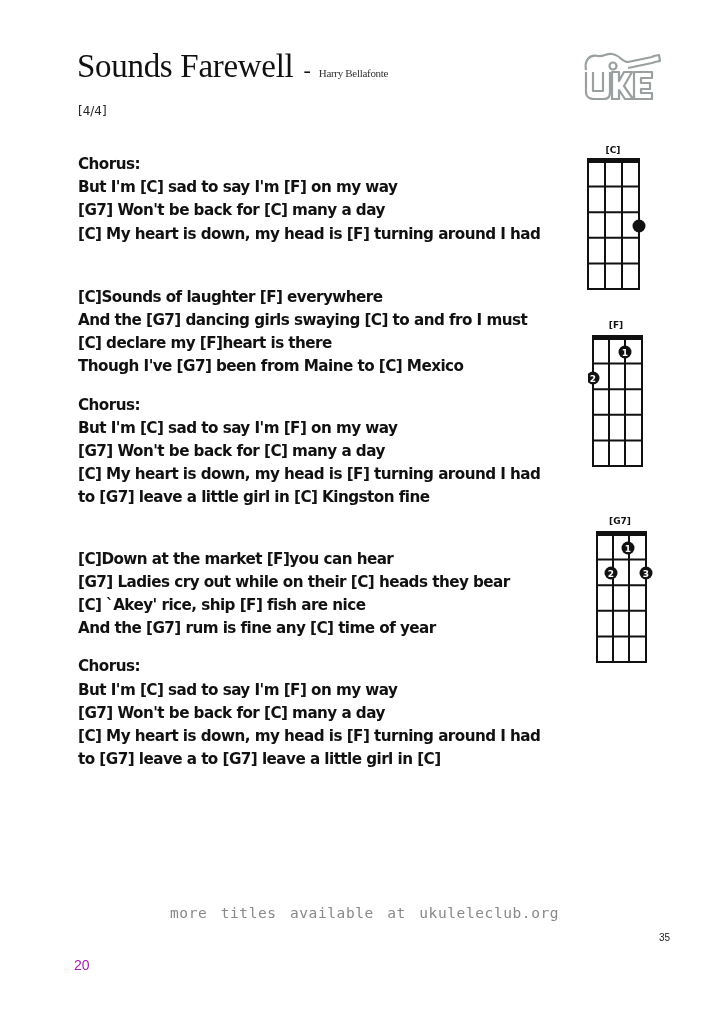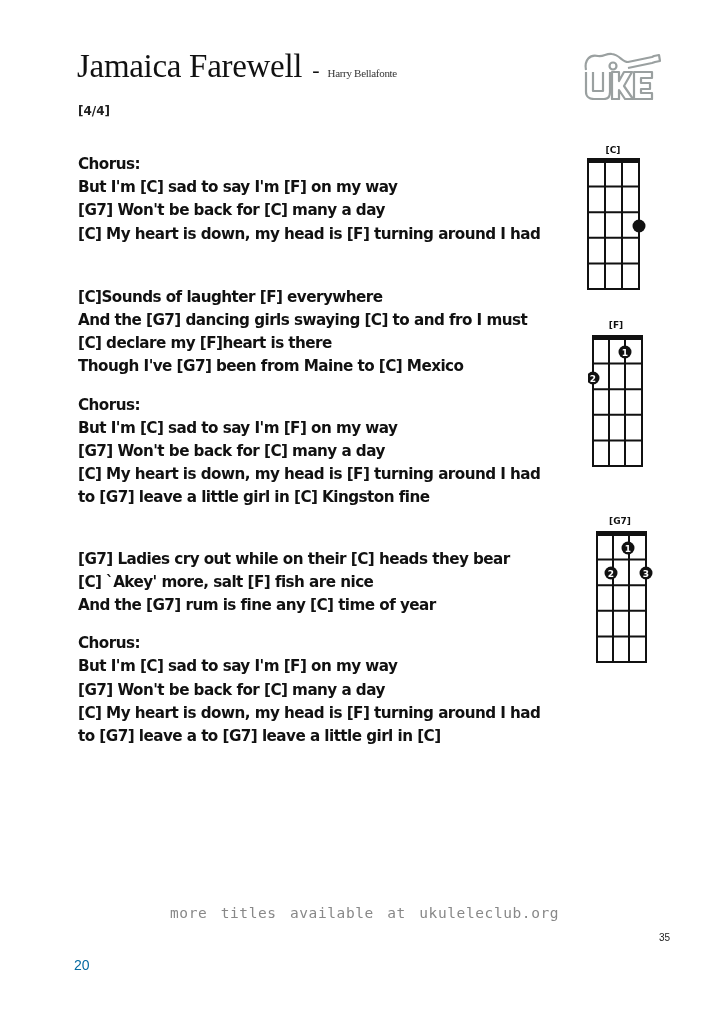--- a/index.html
+++ b/index.html
@@ -1,36 +1,36 @@
 <!DOCTYPE html>
 <html><head>
 <meta charset="utf-8">
 <style>
   html, body { margin: 0; padding: 0; background: #ffffff; }
   body { width: 724px; height: 1024px; position: relative; overflow: hidden; color: #111; }
   .title-row { position: absolute; left: 77px; top: 48px; white-space: nowrap; }
   .title { font-family: "Liberation Serif", serif; font-size: 33px; color: #111; letter-spacing: -0.3px; }
   .dash { font-family: "Liberation Serif", serif; font-size: 22px; margin-left: 6px; }
   .artist { font-family: "Liberation Serif", serif; font-size: 11px; color: #333; margin-left: 4px; letter-spacing: -0.3px; }
-  .time-sig { position: absolute; left: 78px; top: 104px; font-family: "DejaVu Sans", sans-serif; font-weight: bold; font-size: 12px; color: #222; }
+  .time-sig { position: absolute; left: 78px; top: 104px; font-family: "DejaVu Sans", sans-serif; font-weight: normal; font-size: 12px; color: #222; }
   .lyrics { position: absolute; left: 78px; top: 138px; width: 490px; font-family: "DejaVu Sans", sans-serif; font-weight: bold; font-size: 15.2px; line-height: 23.2px; color: #111; letter-spacing: -0.55px; }
   .section { margin: 0; }
   .line { white-space: nowrap; }
   .logo { position: absolute; left: 582px; top: 48px; width: 80px; height: 52px; }
   .chord { position: absolute; }
   .chord-label { position: absolute; font-family: "DejaVu Sans", sans-serif; font-weight: bold; font-size: 9px; color: #111; text-align: center; width: 60px; }
-  .footer-left { position: absolute; left: 74px; top: 957px; font-family: "Liberation Sans", sans-serif; font-size: 14px; color: #0369a1; }
+  .footer-left { position: absolute; left: 74px; top: 957px; font-family: "Liberation Sans", sans-serif; font-size: 14px; color: #a21caf; }
   .footer-center { position: absolute; left: 170px; top: 905px; font-family: "DejaVu Sans Mono", monospace; font-size: 14.5px; color: #888; letter-spacing: 0.6px; word-spacing: 4px; }
   .footer-right { position: absolute; left: 620px; top: 932px; font-family: "Liberation Sans", sans-serif; font-size: 10px; color: #222; margin-left: 39px; }
 </style>
 </head>
 <body>
 
 <div class="title-row">
-  <span class="title">Jamaica Farewell</span>
+  <span class="title">Sounds Farewell</span>
   <span class="dash">-</span>
   <span class="artist">Harry Bellafonte</span>
 </div>
 <div class="time-sig">[4/4]</div>
 
 <div class="logo">
   <svg width="80" height="52" viewBox="0 0 80 52">
     <g fill="none" stroke="#9aa0a0" stroke-width="2.2" stroke-linejoin="round">
       <path d="M4 22 C2 12 8 6 16 8 C22 9 24 5 30 6 C38 7 40 14 46 14 L70 9 L72 8 L77 7 L78 13 L73 14 L70 15 L46 20"></path>
       <circle cx="31" cy="18" r="3.5"></circle>
@@ -56,22 +56,23 @@
     <div class="line">Though I've [G7] been from Maine to [C] Mexico</div>
   </div>
   <div class="section" style="margin-top:15px">
     <div class="line">Chorus:</div>
     <div class="line">But I'm [C] sad to say I'm [F] on my way</div>
     <div class="line">[G7] Won't be back for [C] many a day</div>
     <div class="line">[C] My heart is down, my head is [F] turning around I had</div>
     <div class="line">to [G7] leave a little girl in [C] Kingston fine</div>
   </div>
   <div class="section" style="margin-top:38px">
+    <div class="line">[C]Down at the market [F]you can hear</div>
     <div class="line">[G7] Ladies cry out while on their [C] heads they bear</div>
-    <div class="line">[C] `Akey' more, salt [F] fish are nice</div>
+    <div class="line">[C] `Akey' rice, ship [F] fish are nice</div>
     <div class="line">And the [G7] rum is fine any [C] time of year</div>
   </div>
   <div class="section" style="margin-top:15px">
     <div class="line">Chorus:</div>
     <div class="line">But I'm [C] sad to say I'm [F] on my way</div>
     <div class="line">[G7] Won't be back for [C] many a day</div>
     <div class="line">[C] My heart is down, my head is [F] turning around I had</div>
     <div class="line">to [G7] leave a to [G7]  leave a little girl in [C]</div>
   </div>
 </div>

